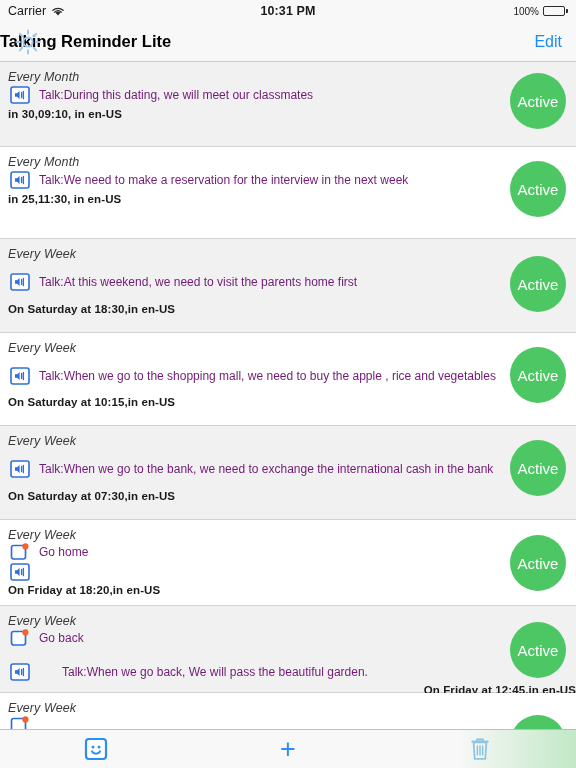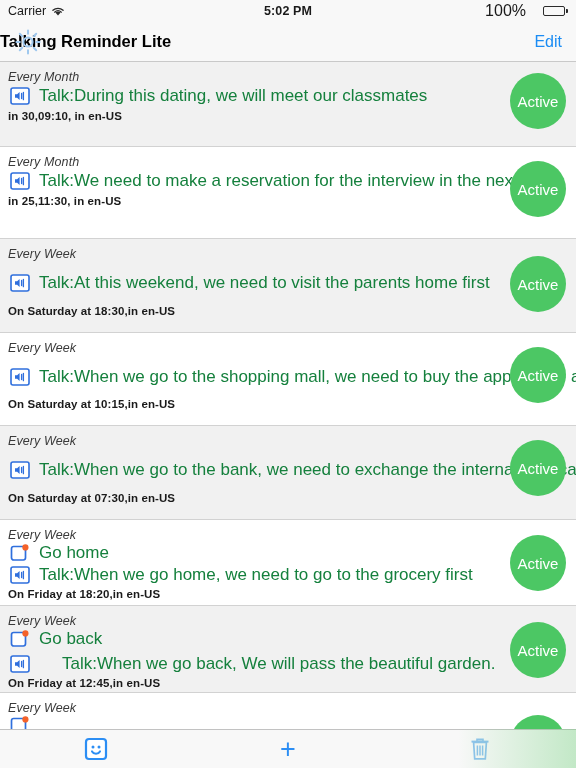--- a/index.html
+++ b/index.html
@@ -18,22 +18,22 @@
     padding:0 8px; font-size:12.5px; color:#1a1a1a;
     position:relative;
   }
   .sb-left { display:flex; align-items:center; gap:5px; }
   .sb-center {
     position:absolute; left:0; right:0; text-align:center;
     font-size:12.5px; font-weight:bold; letter-spacing:.1px;
     pointer-events:none;
   }
   .sb-right {
-    margin-left:auto; display:flex; align-items:center; gap:17px;
-    font-size:16px; position:relative; z-index:2;text-align:center;
+    margin-left:auto; display:flex; align-items:center; gap:4px;
+    font-size:10px; position:relative; z-index:2;text-align:center;
   }
   .wifi { display:block; }
   .battery { display:flex; align-items:center; }
   .batt-body {
     width:22px; height:10px; border:1.2px solid #2b2b2b;
     border-radius:2px; padding:1px;
   }
   .batt-fill { width:100%; height:100%; background:#2b2b2b; border-radius:1px; }
   .batt-cap { width:2px; height:4px; background:#2b2b2b; border-radius:0 1px 1px 0; margin-left:1px; }
 
@@ -70,21 +70,21 @@
     font-size:12.5px; font-style:italic; color:#3a3a3a;
     padding:2px 0 0 8px; letter-spacing:.1px;
   }
   .line {
     display:flex; align-items:center; gap:9px;
     padding:0 0 0 10px; white-space:nowrap;
   }
   .line-title { margin-top:1px; }
   .line-talk  { margin-top:2px; }
   .line-text {
-    font-size:17px; color:#15803d; white-space:nowrap;
+    font-size:12px; color:#701a75; white-space:nowrap;
   }
   .footer {
     font-size:11.5px; font-weight:bold; color:#1a1a1a;
     padding:4px 0 4px 8px; letter-spacing:.1px;
   }
 
   
   .ic { flex:0 0 auto; display:block; }
 
   
@@ -126,21 +126,21 @@
 
   <div class="statusbar">
     <div class="sb-left">
       <span>Carrier</span>
       <svg class="wifi" width="14" height="11" viewBox="0 0 14 11">
         <path d="M7 9.6 L4.4 6.6 A4.2 4.2 0 0 1 9.6 6.6 Z" fill="#2b2b2b"></path>
         <path d="M1.9 4.3 A7.6 7.6 0 0 1 12.1 4.3" stroke="#2b2b2b" stroke-width="1.3" fill="none" stroke-linecap="round"></path>
         <path d="M3.6 6.2 A5.2 5.2 0 0 1 10.4 6.2" stroke="#2b2b2b" stroke-width="1.2" fill="none" stroke-linecap="round"></path>
       </svg>
     </div>
-    <div class="sb-center">5:02 PM</div>
+    <div class="sb-center">10:31 PM</div>
     <div class="sb-right">
       <span>100%</span>
       <span class="battery">
         <span class="batt-body"><span class="batt-fill"></span></span>
         <span class="batt-cap"></span>
       </span>
     </div>
   </div>
 
   <div class="navbar">
@@ -236,44 +236,43 @@
           <circle cx="15.4" cy="3.4" r="3.1" fill="#f4622a"></circle>
         </svg>
         <span class="line-text">Go home</span>
       </div>
       <div class="line line-talk">
         <svg class="ic" width="20" height="18" viewBox="0 0 20 18">
           <rect x="1" y="1" width="18" height="16" rx="2" fill="#fff" stroke="#2f6fdd" stroke-width="1.6"></rect>
           <path d="M5 7.2h2.1L9.6 5v8L7.1 10.8H5z" fill="#2f6fdd"></path>
           <path d="M11.6 6.4v5.2M13.4 5.3v7.4" stroke="#2f6fdd" stroke-width="1.3" stroke-linecap="round"></path>
         </svg>
-        <span class="line-text">Talk:When we go home, we need to go to the grocery first</span>
       </div>
       <div class="footer" style="padding-top:3px;">On Friday at 18:20,in en-US</div>
       <div class="badge" style="top:15px;">Active</div>
     </div>
 
     <div class="row alt" style="height:87px;">
       <div class="repeat">Every Week</div>
       <div class="line line-title">
         <svg class="ic" width="20" height="18" viewBox="0 0 20 18">
           <rect x="1.5" y="2.5" width="14" height="13.5" rx="2.2" fill="#fff" stroke="#2f6fdd" stroke-width="1.7"></rect>
           <circle cx="15.4" cy="3.4" r="3.1" fill="#f4622a"></circle>
         </svg>
         <span class="line-text">Go back</span>
       </div>
-      <div class="line line-talk" style="margin-top:5px;gap:32px;">
+      <div class="line line-talk" style="margin-top:16px;gap:32px;">
         <svg class="ic" width="20" height="18" viewBox="0 0 20 18">
           <rect x="1" y="1" width="18" height="16" rx="2" fill="#fff" stroke="#2f6fdd" stroke-width="1.6"></rect>
           <path d="M5 7.2h2.1L9.6 5v8L7.1 10.8H5z" fill="#2f6fdd"></path>
           <path d="M11.6 6.4v5.2M13.4 5.3v7.4" stroke="#2f6fdd" stroke-width="1.3" stroke-linecap="round"></path>
         </svg>
         <span class="line-text">Talk:When we go back, We will pass the beautiful garden.</span>
       </div>
-      <div class="footer" style="padding-top:3px;">On Friday at 12:45,in en-US</div>
+      <div class="footer" style="padding-top:3px;text-align:right;">On Friday at 12:45,in en-US</div>
       <div class="badge" style="top:16px;">Active</div>
     </div>
 
     <div class="row plain" style="height:60px;">
       <div class="repeat">Every Week</div>
       <div class="line line-title">
         <svg class="ic" width="20" height="18" viewBox="0 0 20 18">
           <rect x="1.5" y="2.5" width="14" height="13.5" rx="2.2" fill="#fff" stroke="#2f6fdd" stroke-width="1.7"></rect>
           <circle cx="15.4" cy="3.4" r="3.1" fill="#f4622a"></circle>
         </svg>

